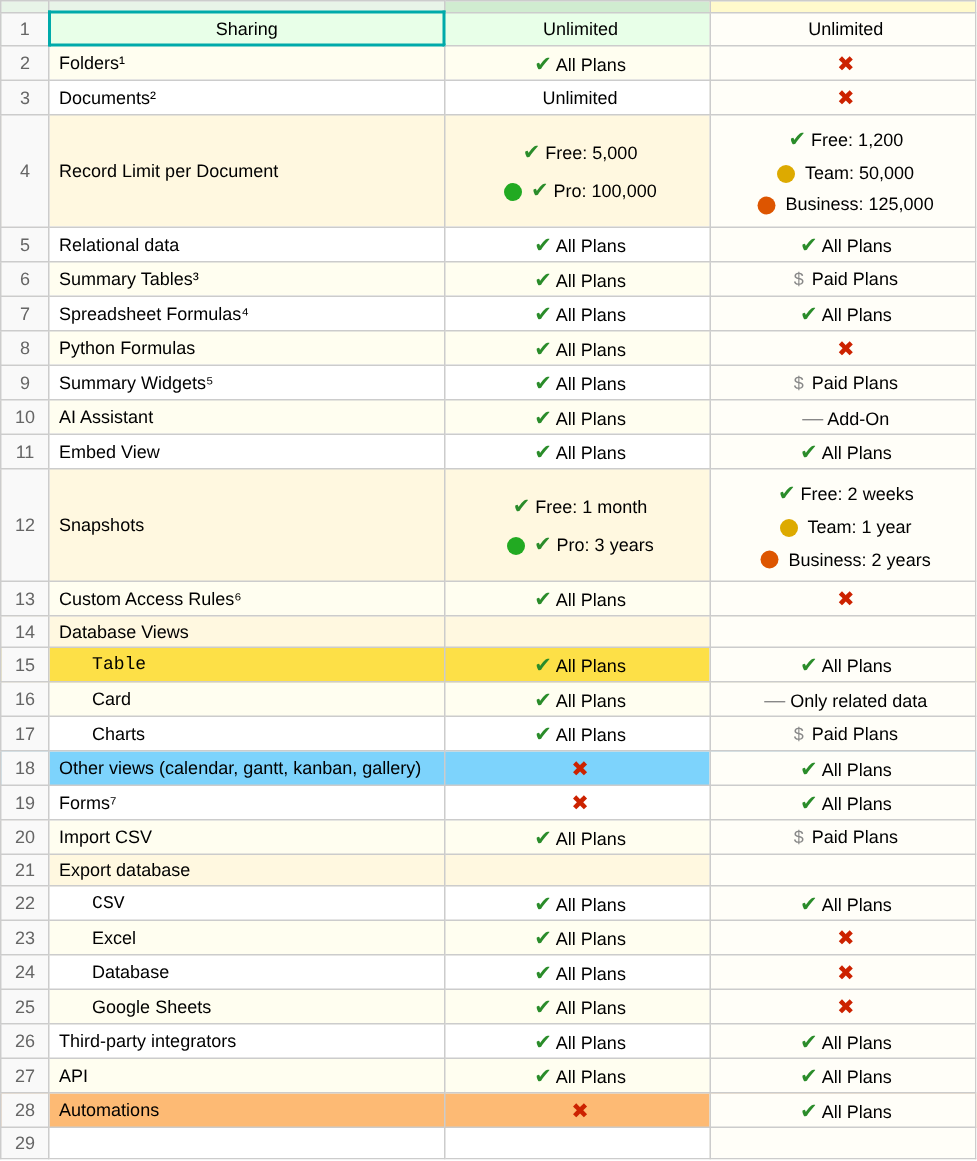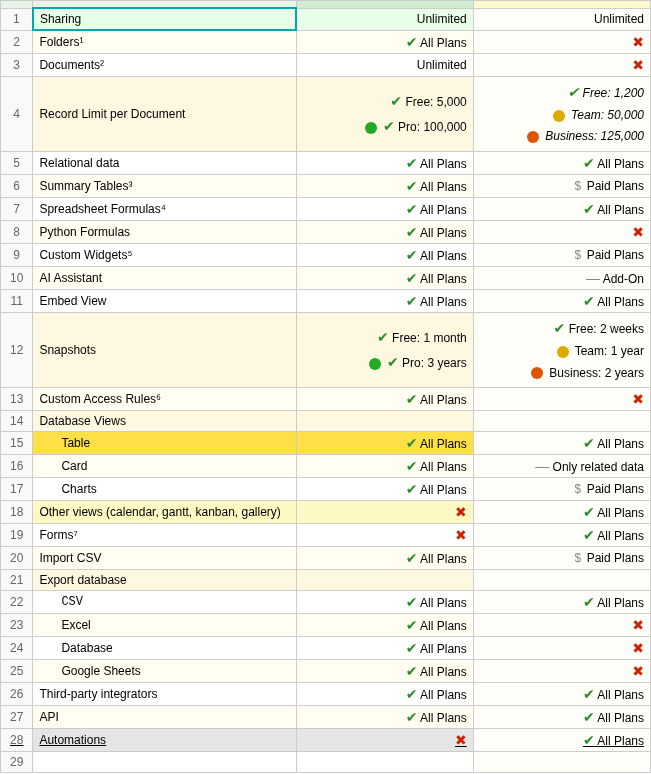--- a/index.html
+++ b/index.html
@@ -27,21 +27,21 @@
       text-align: center;
       color: #666;
       width: 32px;
       background: #f9f9f9;
     }
     td.feature {
       width: 260px;
     }
     td.grist, td.airtable {
       width: 170px;
-      text-align: right;
+      text-align: center;
       padding-left: 10px;
     }
     .green-check { color: #2a8c2a; font-size: 14px; }
     .red-x { color: #cc2200; font-size: 14px; }
     .dash { color: #888; font-size: 14px; }
     .dot-green { display: inline-block; width: 12px; height: 12px; border-radius: 50%; background: #22aa22; margin-right: 3px; vertical-align: middle; }
     .dot-yellow { display: inline-block; width: 12px; height: 12px; border-radius: 50%; background: #ddaa00; margin-right: 3px; vertical-align: middle; }
     .dot-orange { display: inline-block; width: 12px; height: 12px; border-radius: 50%; background: #dd5500; margin-right: 3px; vertical-align: middle; }
     .dollar { color: #888; margin-right: 2px; }
   </style>
@@ -53,21 +53,21 @@
     <tr>
       <th style="background:#e8f4e8; width:32px;"></th>
       <th style="background:#e8f4e8; width:260px;"></th>
       <th style="background:#d0ecd0; width:175px;"></th>
       <th style="background:#fffacc; width:175px;"></th>
     </tr>
   </thead>
   <tbody id="table-body">
   <tr style="background: rgb(232, 255, 232);">
         <td class="row-num">1</td>
-        <td class="feature" style="border: 2px solid rgb(0, 170, 170);">Sharing</td>
+        <td class="feature" style="border: 2px solid rgb(0, 170, 170); text-align: center;">Sharing</td>
         <td class="grist">Unlimited</td>
         <td class="airtable" style="background: rgb(255, 254, 248);">Unlimited</td>
       </tr>
       <tr style="background: rgb(255, 254, 240);">
         <td class="row-num">2</td>
         <td class="feature">Folders¹</td>
         <td class="grist"><span class="green-check">✔</span> All Plans</td>
         <td class="airtable" style="background: rgb(255, 254, 248);"><span class="red-x">✖</span></td>
       </tr>
       <tr style="background: rgb(255, 255, 255);">
@@ -76,21 +76,21 @@
         <td class="grist">Unlimited</td>
         <td class="airtable" style="background: rgb(255, 254, 248);"><span class="red-x">✖</span></td>
       </tr>
       <tr style="background: rgb(255, 248, 224);">
         <td class="row-num">4</td>
         <td class="feature">Record Limit per Document</td>
         <td class="grist" style="line-height: 1.8;">
           <div><span class="green-check">✔</span> Free: 5,000</div>
           <div><span class="dot-green"></span> <span class="green-check">✔</span> Pro: 100,000</div>
         </td>
-        <td class="airtable" style="line-height: 1.8; background: rgb(255, 254, 248); font-style: italic;">
+        <td class="airtable" style="line-height: 1.8; background: rgb(255, 254, 248);">
           <div><span class="green-check">✔</span> Free: 1,200</div>
           <div><span class="dot-yellow"></span> Team: 50,000</div>
           <div><span class="dot-orange"></span> Business: 125,000</div>
         </td>
       </tr>
       <tr style="background: rgb(255, 255, 255);">
         <td class="row-num">5</td>
         <td class="feature">Relational data</td>
         <td class="grist"><span class="green-check">✔</span> All Plans</td>
         <td class="airtable" style="background: rgb(255, 254, 248);"><span class="green-check">✔</span> All Plans</td>
@@ -108,21 +108,21 @@
         <td class="airtable" style="background: rgb(255, 254, 248);"><span class="green-check">✔</span> All Plans</td>
       </tr>
       <tr style="background: rgb(255, 254, 240);">
         <td class="row-num">8</td>
         <td class="feature">Python Formulas</td>
         <td class="grist"><span class="green-check">✔</span> All Plans</td>
         <td class="airtable" style="background: rgb(255, 254, 248);"><span class="red-x">✖</span></td>
       </tr>
       <tr style="background: rgb(255, 255, 255);">
         <td class="row-num">9</td>
-        <td class="feature">Custom Widgets⁵</td>
+        <td class="feature">Summary Widgets⁵</td>
         <td class="grist"><span class="green-check">✔</span> All Plans</td>
         <td class="airtable" style="background: rgb(255, 254, 248);"><span class="dollar">$</span> Paid Plans</td>
       </tr>
       <tr style="background: rgb(255, 254, 240);">
         <td class="row-num">10</td>
         <td class="feature">AI Assistant</td>
         <td class="grist"><span class="green-check">✔</span> All Plans</td>
         <td class="airtable" style="background: rgb(255, 254, 248);"><span class="dash">—</span> Add-On</td>
       </tr>
       <tr style="background: rgb(255, 255, 255); margin-left: 24px;">
@@ -151,37 +151,37 @@
         <td class="airtable" style="background: rgb(255, 254, 248);"><span class="red-x">✖</span></td>
       </tr>
       <tr style="background: rgb(255, 248, 224);">
         <td class="row-num">14</td>
         <td class="feature">Database Views</td>
         <td class="grist"></td>
         <td class="airtable" style="background: rgb(255, 254, 248);"></td>
       </tr>
       <tr style="background: #fde047;">
         <td class="row-num">15</td>
-        <td class="feature" style="padding-left: 28px;">Table</td>
+        <td class="feature" style="padding-left: 28px; font-family: Liberation Mono, monospace;">Table</td>
         <td class="grist"><span class="green-check">✔</span> All Plans</td>
         <td class="airtable" style="background: rgb(255, 254, 248);"><span class="green-check">✔</span> All Plans</td>
       </tr>
       <tr style="background: rgb(255, 254, 240);">
         <td class="row-num">16</td>
         <td class="feature" style="padding-left: 28px;">Card</td>
         <td class="grist"><span class="green-check">✔</span> All Plans</td>
         <td class="airtable" style="background: rgb(255, 254, 248);"><span class="dash">—</span> Only related data</td>
       </tr>
       <tr style="background: rgb(255, 255, 255);">
         <td class="row-num">17</td>
         <td class="feature" style="padding-left: 28px;">Charts</td>
         <td class="grist"><span class="green-check">✔</span> All Plans</td>
         <td class="airtable" style="background: rgb(255, 254, 248);"><span class="dollar">$</span> Paid Plans</td>
       </tr>
-      <tr style="background: #fef9c3; padding-left: 30px;">
+      <tr style="background: #7dd3fc; padding-left: 30px;">
         <td class="row-num">18</td>
         <td class="feature">Other views (calendar, gantt, kanban, gallery)</td>
         <td class="grist"><span class="red-x">✖</span></td>
         <td class="airtable" style="background: rgb(255, 254, 248);"><span class="green-check">✔</span> All Plans</td>
       </tr>
       <tr style="background: rgb(255, 255, 255);">
         <td class="row-num">19</td>
         <td class="feature">Forms⁷</td>
         <td class="grist"><span class="red-x">✖</span></td>
         <td class="airtable" style="background: rgb(255, 254, 248);"><span class="green-check">✔</span> All Plans</td>
@@ -227,21 +227,21 @@
         <td class="feature">Third-party integrators</td>
         <td class="grist"><span class="green-check">✔</span> All Plans</td>
         <td class="airtable" style="background: rgb(255, 254, 248);"><span class="green-check">✔</span> All Plans</td>
       </tr>
       <tr style="background: rgb(255, 254, 240);">
         <td class="row-num">27</td>
         <td class="feature">API</td>
         <td class="grist"><span class="green-check">✔</span> All Plans</td>
         <td class="airtable" style="background: rgb(255, 254, 248);"><span class="green-check">✔</span> All Plans</td>
       </tr>
-      <tr style="background: #e5e5e5; text-decoration: underline;">
+      <tr style="background: #fdba74;">
         <td class="row-num">28</td>
         <td class="feature">Automations</td>
         <td class="grist"><span class="red-x">✖</span></td>
         <td class="airtable" style="background: rgb(255, 254, 248);"><span class="green-check">✔</span> All Plans</td>
       </tr>
       <tr style="background: rgb(255, 255, 255);">
         <td class="row-num">29</td>
         <td class="feature"></td>
         <td class="grist"></td>
         <td class="airtable" style="background: rgb(255, 254, 248);"></td>

